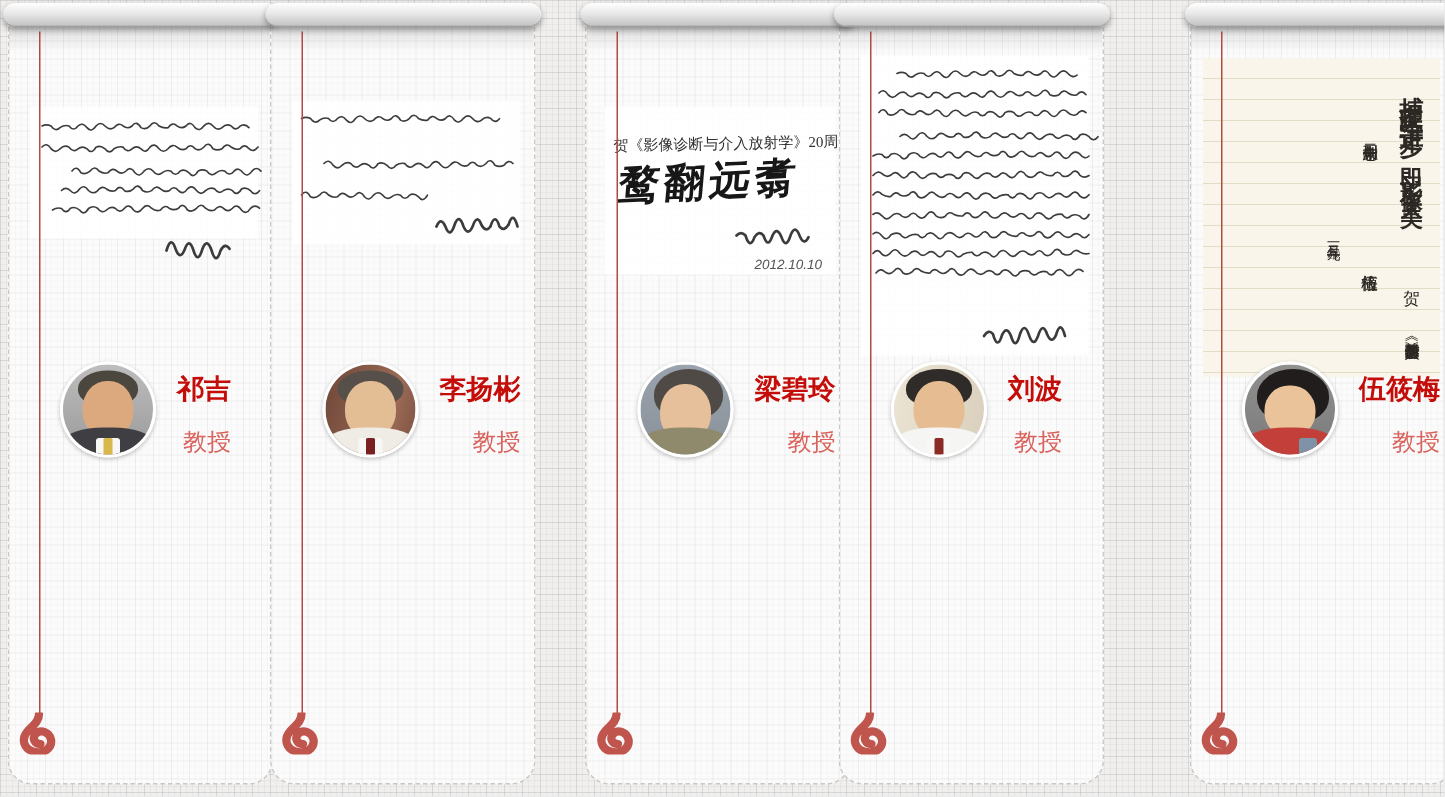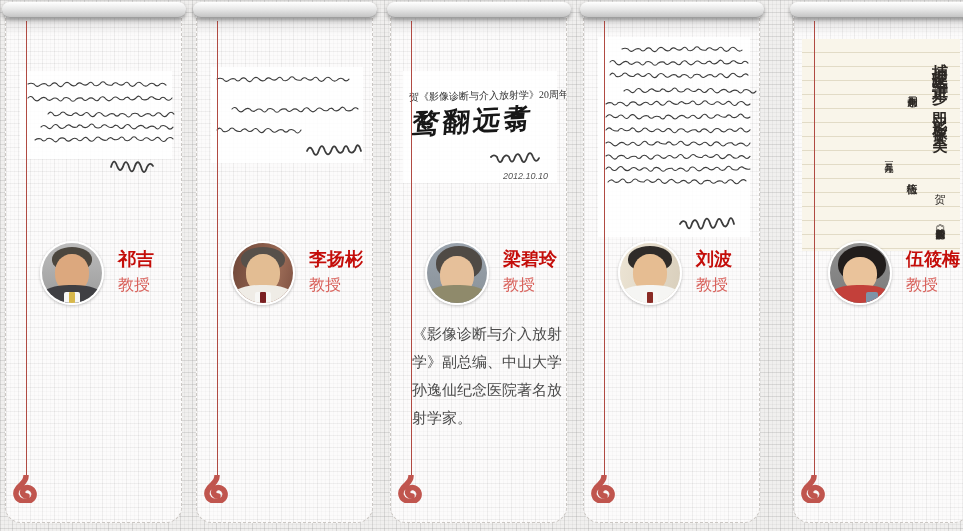--- a/index.html
+++ b/index.html
@@ -77,23 +77,23 @@
   .av1 .av-bg{background:linear-gradient(#bdbdbd,#9a9a9a);} .av1 .av-hair{background:#4b463e;width:40px;left:10px;height:24px;top:4px;}
   .av1 .av-face{background:#dca87e;} .av1 .av-body{background:#3f3f43;} .av1 .av-tie{background:#d8b84a;}
   .av2 .av-bg{background:linear-gradient(105deg,#6e4638,#9b6b56 70%,#7c4f40);} .av2 .av-hair{background:#57504a;height:24px;top:4px;}
   .av2 .av-face{background:#e3bd93;} .av2 .av-body{background:#efece6;} .av2 .av-tie{background:#7a2022;}
   .av3 .av-bg{background:linear-gradient(#9aa3ad,#899299);} .av3 .av-hair{background:#4f4a45;height:34px;width:46px;left:9px;}
   .av3 .av-face{background:#e6c09a;top:13px;} .av3 .av-body{background:#8f8a6b;}
   .av4 .av-bg{background:linear-gradient(100deg,#ece4d4,#d9cfbc);} .av4 .av-hair{background:#2f2b28;height:26px;top:3px;}
   .av4 .av-face{background:#e6bd92;} .av4 .av-body{background:#f5f5f3;} .av4 .av-tie{background:#8a2b25;}
   .av5 .av-bg{background:linear-gradient(#909090,#7b7b7b);} .av5 .av-hair{background:#211d1c;height:36px;width:48px;left:8px;}
   .av5 .av-face{background:#eac39b;top:14px;height:34px;} .av5 .av-body{background:#c3403a;} .av5 .av-shirt{background:#7e93a8;width:12px;left:36px;}
-  .names{position:absolute;left:112px;top:6px;}
+  .names{position:absolute;left:112px;top:6px;text-align:right;}
   .nm{font-size:18px;font-weight:bold;color:var(--name_red,#c40d09);line-height:24px;}
-  .ti{font-size:16px;color:var(--title_red,#d9625c);line-height:24px;margin-top:2px;}
+  .ti{font-size:16px;color:var(--title_red,#d9625c);line-height:24px;margin-top:13px;}
   .desc{position:absolute;left:21px;top:305px;width:152px;margin:0;
     font-size:15px;line-height:28px;color:var(--desc_gray,#4c4c4c);}
 </style>
 </head>
 <body>
 
 <div class="stage">
 
   <div class="card" style="left:2px">
     <div class="roll"></div>
@@ -121,21 +121,21 @@
           <div class="av-tie"></div>
         </div>
         <div class="names">
           <div class="nm">祁吉</div>
           <div class="ti">教授</div>
         </div>
       </div>
     </div>
   </div>
 
-  <div class="card" style="left:193px">
+  <div class="card" style="left:177px">
     <div class="roll"></div>
     <div class="paper">
       <div class="handbg hb2"></div>
       <svg class="hand">
           <path d="M20 64 q3 -1.4 6 0.0 q3 4.2 6 1.1 q3 -2.1 6 -1.1 q3 4.0 6 0.0 q3 -2.8 6 1.1 q3 3.6 6 -1.1 q3 -3.3 6 0.0 q3 3.1 6 1.1 q3 -3.8 6 -1.2 q3 2.5 6 0.1 q3 -4.1 6 1.1 q3 1.8 6 -1.2 q3 -4.2 6 0.1 q3 1.7 6 1.1 q3 -4.1 6 -1.2 q3 2.4 6 0.1 q3 -3.9 6 1.1 q3 3.0 6 -1.2 q3 -3.4 6 0.1 q3 3.6 6 1.1 q3 -2.9 6 -1.2 q3 3.9 6 0.2" fill="none" stroke="#3c3c3c" stroke-width="1.1" stroke-linecap="round"></path>
           <path d="M35 94 q3 -3.5 6 1.1 q3 3.5 6 0.1 q3 -2.9 6 -1.1 q3 3.9 6 1.1 q3 -2.3 6 0.0 q3 4.1 6 -1.1 q3 -1.5 6 1.1 q3 4.2 6 0.0 q3 -1.9 6 -1.1 q3 4.1 6 1.1 q3 -2.6 6 -0.0 q3 3.7 6 -1.1 q3 -3.2 6 1.1 q3 3.3 6 -0.0 q3 -3.7 6 -1.1 q3 2.7 6 1.1 q3 -4 6 -0.1 q3 2.0 6 -1.1 q3 -4.2 6 1.2 q3 1.5 6 -0.1 q3 -4.2 6 -1.1" fill="none" stroke="#3c3c3c" stroke-width="1.1" stroke-linecap="round"></path>
           <path d="M20 115 q3 -4.2 6 1.2 q3 1.4 6 -1.1 q3 -4.2 6 -0.1 q3 2.1 6 1.2 q3 -4 6 -1.1 q3 2.8 6 -0.1 q3 -3.6 6 1.2 q3 3.4 6 -1.1 q3 -3.1 6 -0.1 q3 3.8 6 1.2 q3 -2.4 6 -1.1 q3 4.1 6 -0.0 q3 -1.7 6 1.1 q3 4.2 6 -1.1" fill="none" stroke="#3c3c3c" stroke-width="1.1" stroke-linecap="round"></path>
           <path d="M110 136 q3 -7 6 0.2 q3 8.0 6 -1.2 q3 -8.3 6 1.0 q3 6.7 6 0.2 q3 -9.2 6 -1.2 q3 5.2 6 1.0 q3 -9.7 6 0.1 q3 3.5 6 -1.2 q3 -9.8 6 1.1" fill="none" stroke="#3c3c3c" stroke-width="1.8" stroke-linecap="round"></path>
         </svg>
       <div class="thread"></div>
@@ -179,25 +179,24 @@
           <div class="av-hair"></div>
           <div class="av-face"></div>
           <div class="av-body"></div>
 
         </div>
         <div class="names">
           <div class="nm">梁碧玲</div>
           <div class="ti">教授</div>
         </div>
       </div>
-      <p class="desc">《影像诊断与介入放射学》副总编、中山大学孙逸仙纪念医院著名放射学家。</p>
-    </div>
-  </div>
-
-  <div class="card" style="left:580px">
+    </div>
+  </div>
+
+  <div class="card" style="left:556px">
     <div class="roll"></div>
     <div class="paper">
       <div class="handbg hb4"></div>
       <svg class="hand">
           <path d="M38 34 q3 -1.4 6 0.0 q3 4.2 6 1.1 q3 -2.1 6 -1.1 q3 4.0 6 0.0 q3 -2.8 6 1.1 q3 3.6 6 -1.1 q3 -3.3 6 0.0 q3 3.1 6 1.1 q3 -3.8 6 -1.2 q3 2.5 6 0.1 q3 -4.1 6 1.1 q3 1.8 6 -1.2 q3 -4.2 6 0.1 q3 1.7 6 1.1 q3 -4.1 6 -1.2 q3 2.4 6 0.1 q3 -3.9 6 1.1 q3 3.0 6 -1.2 q3 -3.4 6 0.1 q3 3.6 6 1.1" fill="none" stroke="#3c3c3c" stroke-width="1.1" stroke-linecap="round"></path>
           <path d="M26 47 q3 -3.5 6 1.1 q3 3.5 6 0.1 q3 -2.9 6 -1.1 q3 3.9 6 1.1 q3 -2.3 6 0.0 q3 4.1 6 -1.1 q3 -1.5 6 1.1 q3 4.2 6 0.0 q3 -1.9 6 -1.1 q3 4.1 6 1.1 q3 -2.6 6 -0.0 q3 3.7 6 -1.1 q3 -3.2 6 1.1 q3 3.3 6 -0.0 q3 -3.7 6 -1.1 q3 2.7 6 1.1 q3 -4 6 -0.1 q3 2.0 6 -1.1 q3 -4.2 6 1.2 q3 1.5 6 -0.1 q3 -4.2 6 -1.1 q3 2.2 6 1.2 q3 -3.9 6 -0.1" fill="none" stroke="#3c3c3c" stroke-width="1.1" stroke-linecap="round"></path>
           <path d="M26 60 q3 -4.2 6 1.2 q3 1.4 6 -1.1 q3 -4.2 6 -0.1 q3 2.1 6 1.2 q3 -4 6 -1.1 q3 2.8 6 -0.1 q3 -3.6 6 1.2 q3 3.4 6 -1.1 q3 -3.1 6 -0.1 q3 3.8 6 1.2 q3 -2.4 6 -1.1 q3 4.1 6 -0.0 q3 -1.7 6 1.1 q3 4.2 6 -1.1 q3 -1.7 6 -0.0 q3 4.1 6 1.1 q3 -2.4 6 -1.1 q3 3.8 6 0.0 q3 -3.1 6 1.1 q3 3.4 6 -1.1 q3 -3.6 6 0.0 q3 2.8 6 1.1 q3 -4 6 -1.1" fill="none" stroke="#3c3c3c" stroke-width="1.1" stroke-linecap="round"></path>
           <path d="M40 76 q3 -3 6 0.2 q3 3.4 6 -1.2 q3 -3.5 6 1.0 q3 2.9 6 0.2 q3 -3.9 6 -1.2 q3 2.2 6 1.0 q3 -4.2 6 0.1 q3 1.5 6 -1.2 q3 -4.2 6 1.1 q3 1.9 6 0.1 q3 -4 6 -1.2 q3 2.6 6 1.1 q3 -3.7 6 0.1 q3 3.2 6 -1.2 q3 -3.2 6 1.1 q3 3.7 6 0.1 q3 -2.6 6 -1.2 q3 4.0 6 1.1 q3 -1.9 6 0.1 q3 4.2 6 -1.1 q3 -1.5 6 1.1 q3 4.1 6 0.0" fill="none" stroke="#3c3c3c" stroke-width="1.1" stroke-linecap="round"></path>
           <path d="M22 89 q3 -2 6 -1.0 q3 4.2 6 -0.2 q3 -1.4 6 1.2 q3 4.2 6 -1.0 q3 -2.2 6 -0.2 q3 4.0 6 1.2 q3 -2.8 6 -1.0 q3 3.6 6 -0.2 q3 -3.4 6 1.2 q3 3.0 6 -1.0 q3 -3.8 6 -0.2 q3 2.4 6 1.2 q3 -4.1 6 -1.0 q3 1.7 6 -0.2 q3 -4.2 6 1.2 q3 1.8 6 -1.1 q3 -4.1 6 -0.1 q3 2.5 6 1.2 q3 -3.8 6 -1.1 q3 3.1 6 -0.1 q3 -3.4 6 1.2 q3 3.6 6 -1.1 q3 -2.8 6 -0.1 q3 4.0 6 1.2" fill="none" stroke="#3c3c3c" stroke-width="1.1" stroke-linecap="round"></path>
           <path d="M22 102 q3 -3.8 6 -1.2 q3 3.0 6 0.9 q3 -3.4 6 0.3 q3 3.6 6 -1.2 q3 -2.8 6 1.0 q3 4.0 6 0.3 q3 -2.2 6 -1.2 q3 4.2 6 1.0 q3 -1.4 6 0.2 q3 4.2 6 -1.2 q3 -2 6 1.0 q3 4.0 6 0.2 q3 -2.7 6 -1.2 q3 3.7 6 1.0 q3 -3.3 6 0.2 q3 3.2 6 -1.2 q3 -3.7 6 1.0 q3 2.6 6 0.2 q3 -4.1 6 -1.2 q3 1.9 6 1.0 q3 -4.2 6 0.2 q3 1.6 6 -1.2 q3 -4.1 6 1.0 q3 2.3 6 0.1" fill="none" stroke="#3c3c3c" stroke-width="1.1" stroke-linecap="round"></path>

